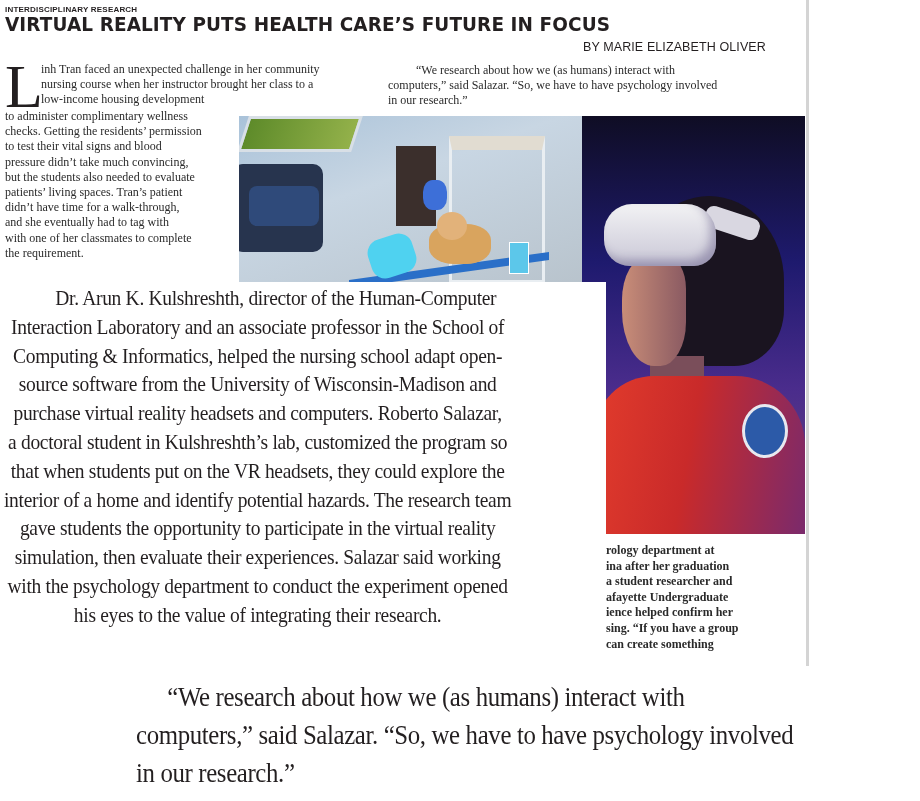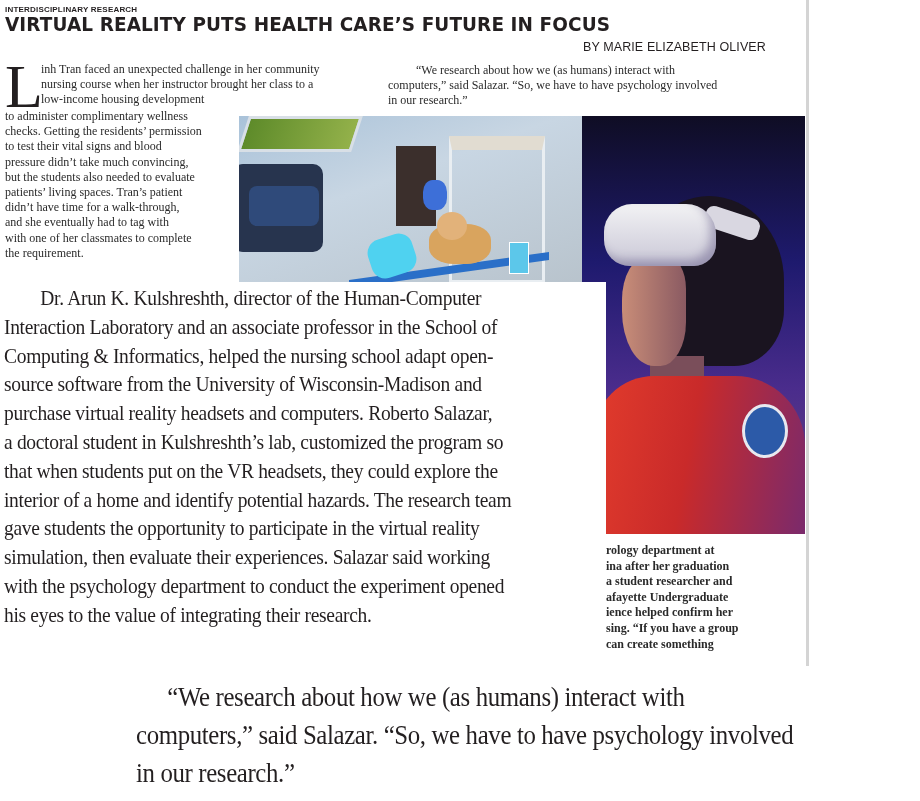--- a/index.html
+++ b/index.html
@@ -33,21 +33,21 @@
   .vr-hand { position:absolute; left:130px; top:120px; width:46px; height:40px; background:#4fd2f0; border-radius:14px; transform:rotate(-18deg); }
   .vr-sign { position:absolute; left:270px; top:126px; width:18px; height:30px; background:#5cc7ea; border:1px solid #fff; }
   .person { position:absolute; left:355px; top:60px; width:211px; height:358px; }
   .hair { position:absolute; left:40px; top:20px; width:150px; height:170px; background:#1a1420; border-radius:60% 60% 40% 40%; }
   .face { position:absolute; left:28px; top:80px; width:64px; height:110px; background:linear-gradient(90deg,#c98d78,#8a5a62); border-radius:40% 30% 40% 50%; }
   .headset { position:absolute; left:10px; top:28px; width:112px; height:62px; background:linear-gradient(180deg,#f2f2f4,#c9c7d6); border-radius:28px 30px 22px 26px; box-shadow:inset -6px -6px 10px rgba(80,70,120,0.4); }
   .strap { position:absolute; left:110px; top:36px; width:56px; height:22px; background:#d9d7e1; border-radius:8px; transform:rotate(18deg); }
   .neck { position:absolute; left:56px; top:180px; width:54px; height:40px; background:#7a4e5a; }
   .scrubs { position:absolute; left:0; top:200px; width:211px; height:160px; background:linear-gradient(100deg,#e23c2c 0%,#c92a2a 45%,#7a2a6c 100%); border-radius:60px 70px 0 0; }
   .patch { position:absolute; left:148px; top:228px; width:40px; height:48px; background:#2c5aa8; border:3px solid #e8e8ef; border-radius:50%; }
-  .overlay-main { position:absolute; left:0; top:282px; width:606px; height:388px; background:#fff; }
+  .overlay-main { position:absolute; left:0; top:282px; width:606px; height:388px; background:#fff;text-align:center; }
   .overlay-main .txt { position:absolute; left:4px; top:2px; font-size:21px; line-height:28.8px; color:#231f20; letter-spacing:-0.35px; transform:scaleX(0.93); transform-origin:left top; }
   .overlay-main .l { display:block; white-space:nowrap; }
   .overlay-main .ind { padding-left:39px; }
   .col3 { position:absolute; left:606px; top:543px; width:190px;font-weight:bold; }
   .col3 .l { display:block; white-space:nowrap; font-size:12px; line-height:15.6px; color:#2a2a2a; }
   .overlay-quote { position:absolute; left:100px; top:670px; width:820px; height:131px; background:#fff; }
   .overlay-quote .txt { position:absolute; left:36px; top:8px; font-size:27px; line-height:38px; color:#231f20; letter-spacing:-0.4px; transform:scaleX(0.92); transform-origin:left top; }
   .overlay-quote .l { display:block; white-space:nowrap; }
   .overlay-quote .ind { padding-left:34px; }
 </style>

